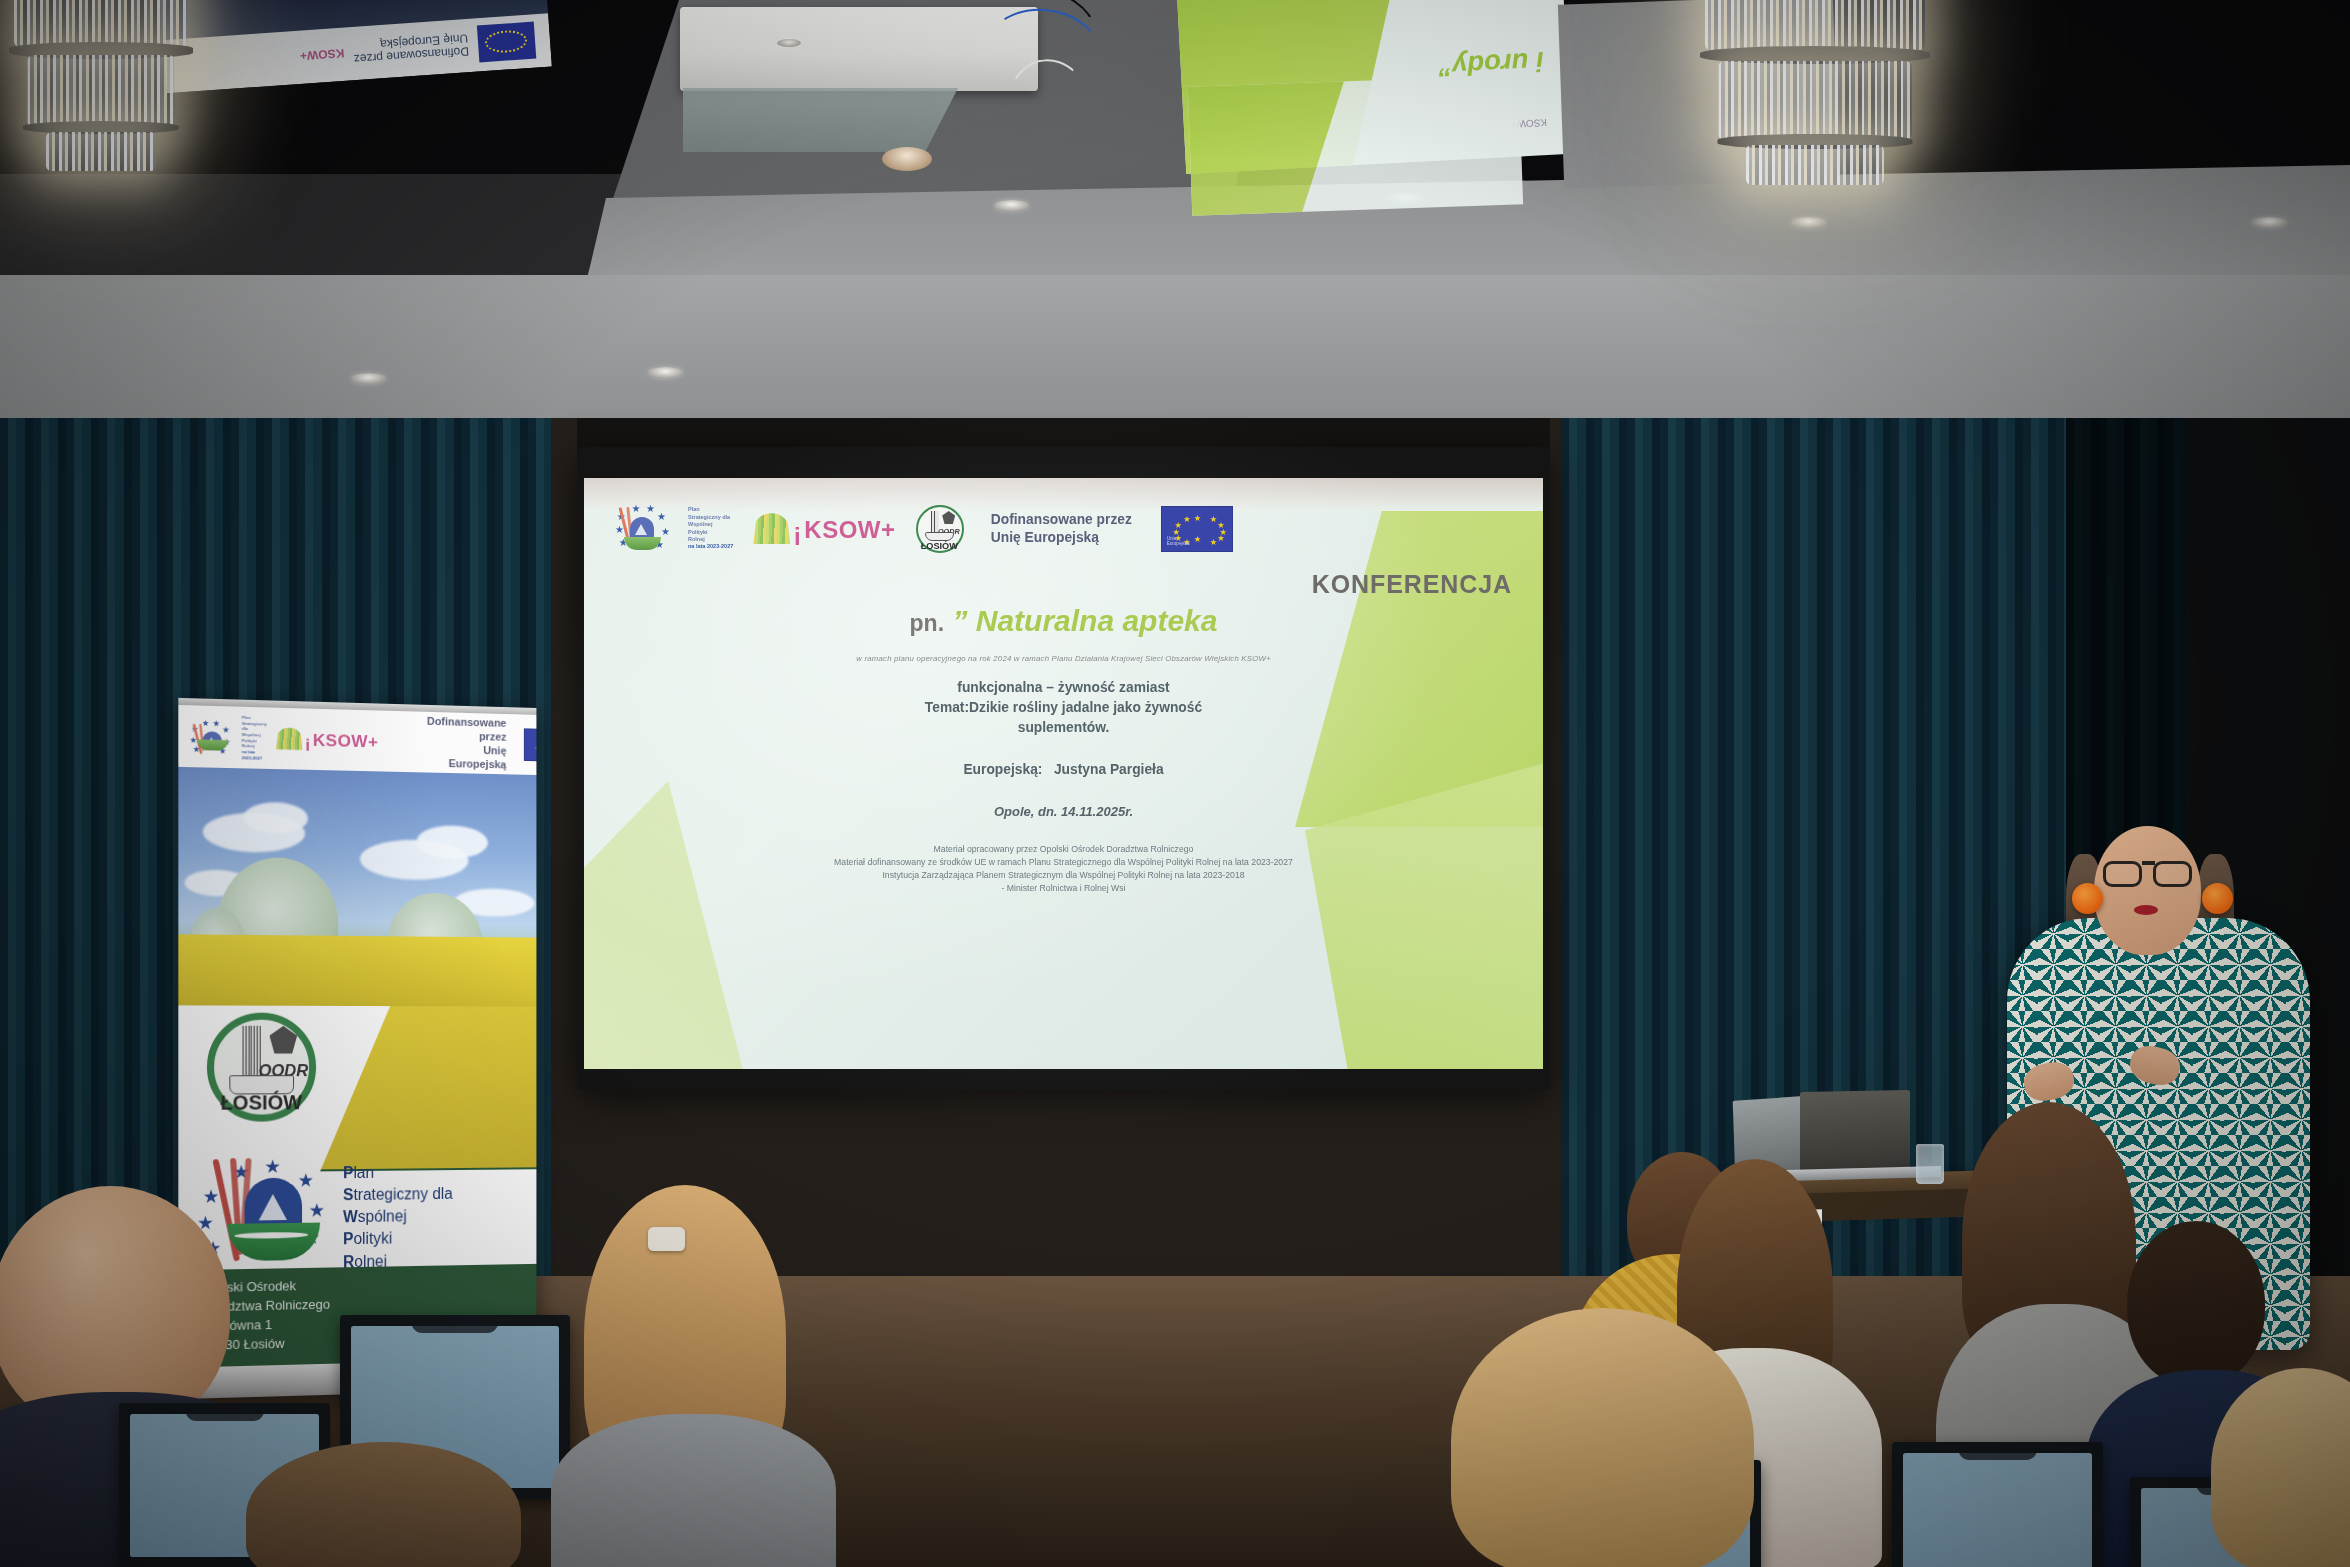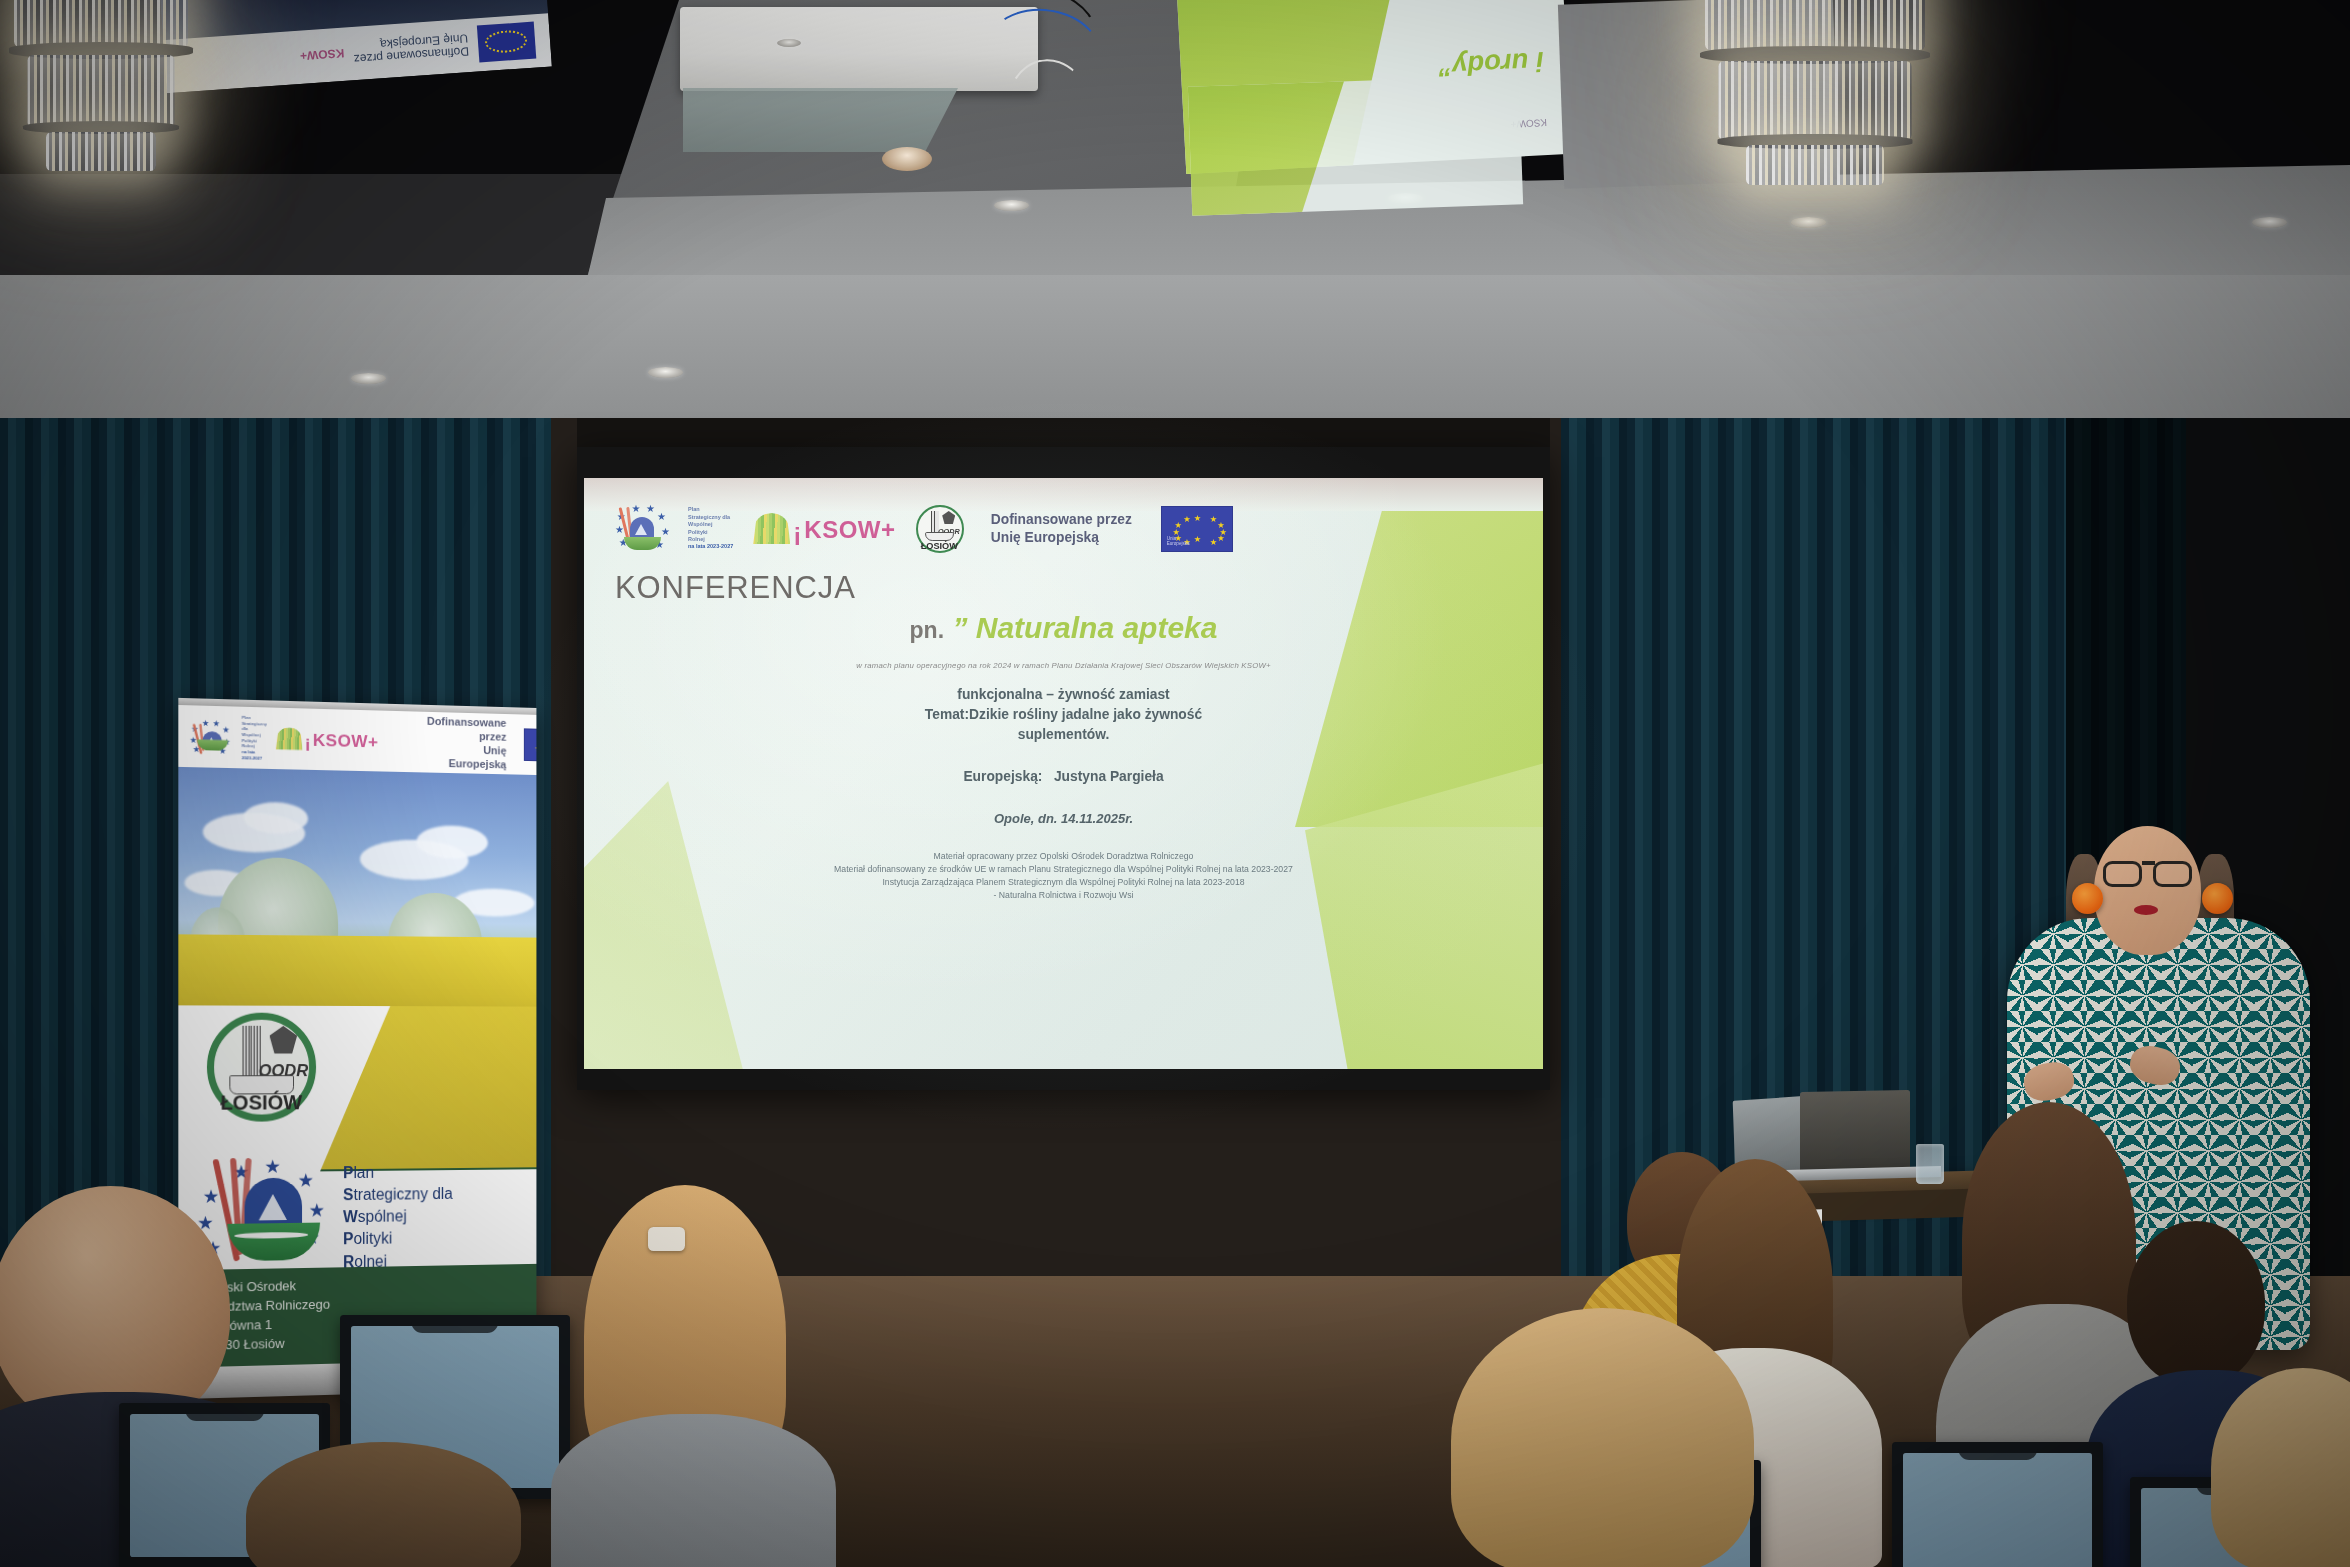--- a/index.html
+++ b/index.html
@@ -274,22 +274,22 @@
     margin-left:9.2px; border:0.9px solid rgba(0,0,0,.15);
   }
   .eu-flag .ring { position:absolute; inset:8.3px; }
   .eu-flag .estar {
     position:absolute; width:6.4px; height:6.4px; color:#f3d021; font-size:8.3px;
     line-height:6.4px; text-align:center;
   }
   .eu-flag .sub { position:absolute; left:4.6px; bottom:4.6px; font-size:4.6px; color:#c9ccee; line-height:1.1; }
 
   .slide-title {
-    margin-top:11px; text-align:left;
-    font-size:31px; font-weight:400; color:#6e6b68; letter-spacing:0.9px;
+    margin-top:11px; text-align:right;
+    font-size:25px; font-weight:700; color:#6e6b68; letter-spacing:0.9px;
   }
   .slide-sub {
     margin-top:3.7px; text-align:center; font-size:30px; font-style:italic; font-weight:700;
     color:#a9cb52; line-height:1.22;
   }
   .slide-sub .pn { color:#7d7a76; font-style:normal; font-weight:600; font-size:23px; }
 
   .slide-fineprint {
     margin-top:14.7px; text-align:center; font-size:7.8px; font-style:italic;
     color:#8a8a8a; letter-spacing:0.2px;
@@ -706,21 +706,21 @@
         &nbsp;
         <span>Justyna Pargieła</span>
       </div>
 
       <div class="slide-place">Opole, dn. 14.11.2025r.</div>
 
       <div class="slide-footer">
         <div>Materiał opracowany przez Opolski Ośrodek Doradztwa Rolniczego</div>
         <div>Materiał dofinansowany ze środków UE w ramach Planu Strategicznego dla Wspólnej Polityki Rolnej na lata 2023-2027</div>
         <div>Instytucja Zarządzająca Planem Strategicznym dla Wspólnej Polityki Rolnej na lata 2023-2018</div>
-        <div>- Naturalna Rolnictwa i Rozwoju Wsi</div>
+        <div>- Minister Rolnictwa i Rolnej Wsi</div>
       </div>
 
     </div>
   </div>
   <div class="screen-glow"></div>
 
   <div class="rollup">
     <div class="rollup-topbar"></div>
 
     <div class="rollup-head">

